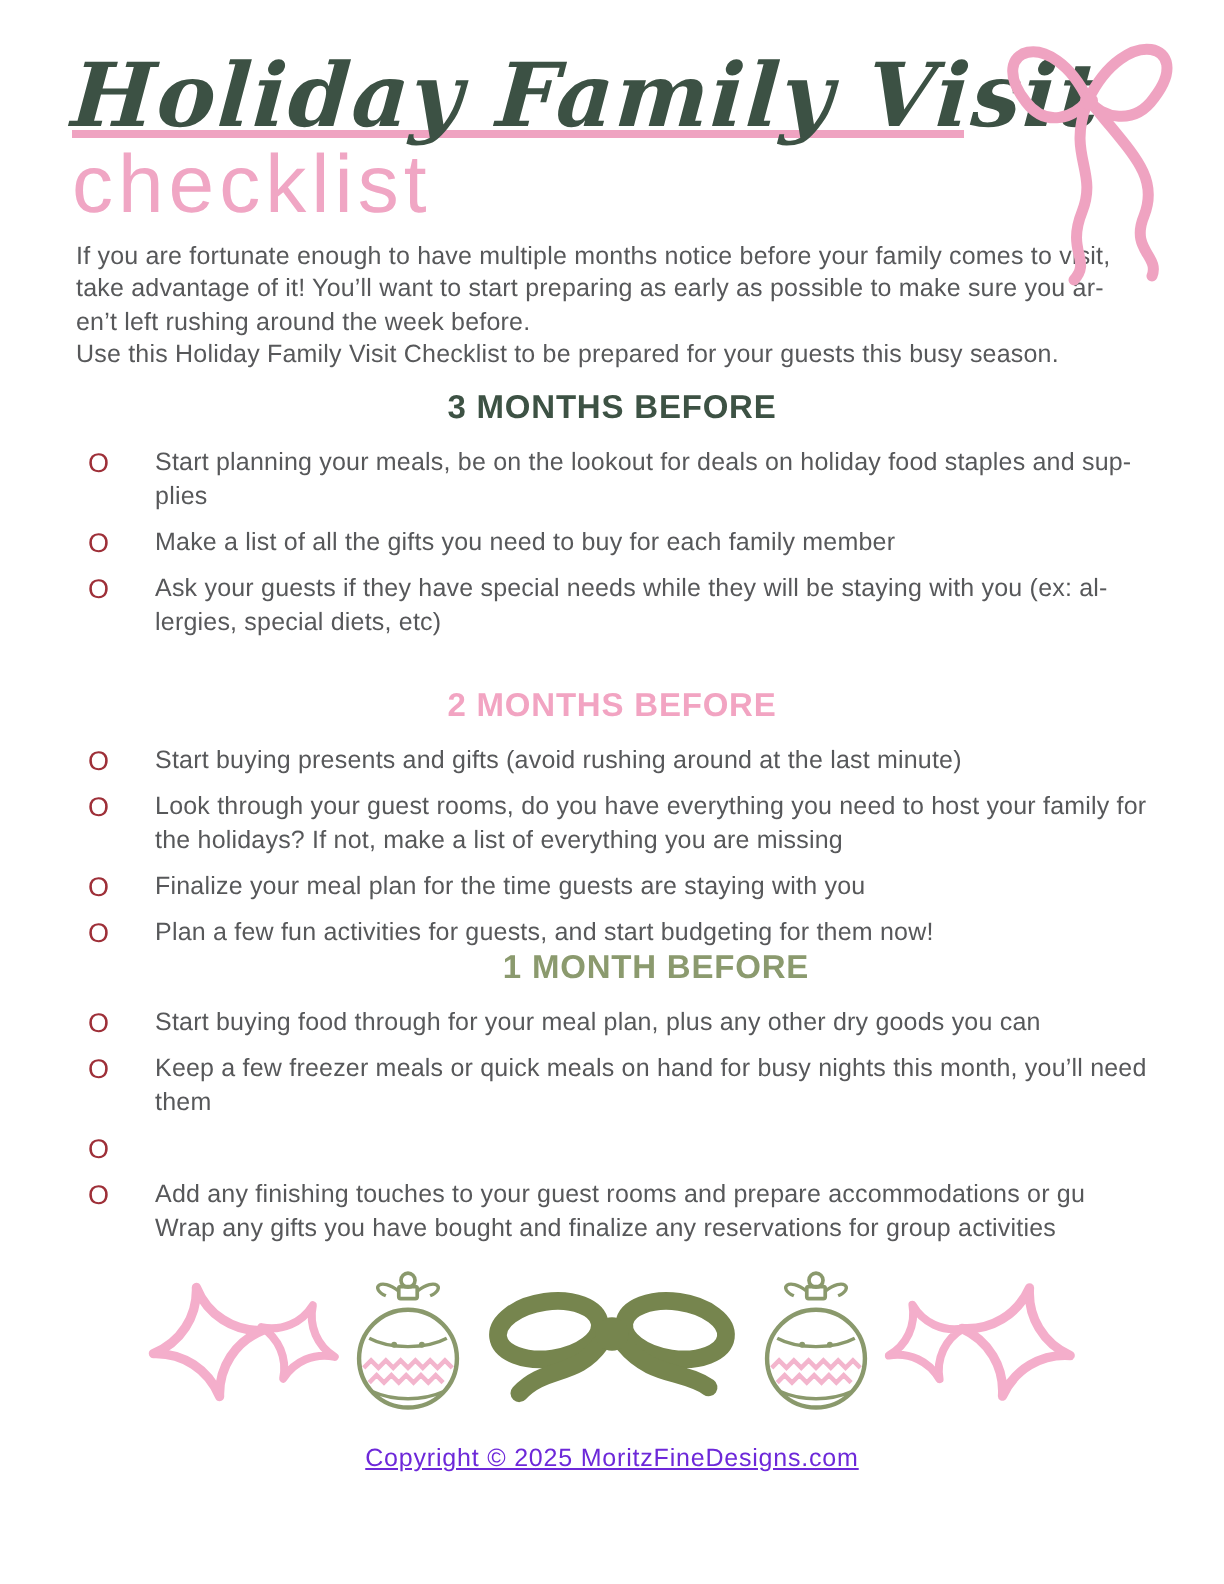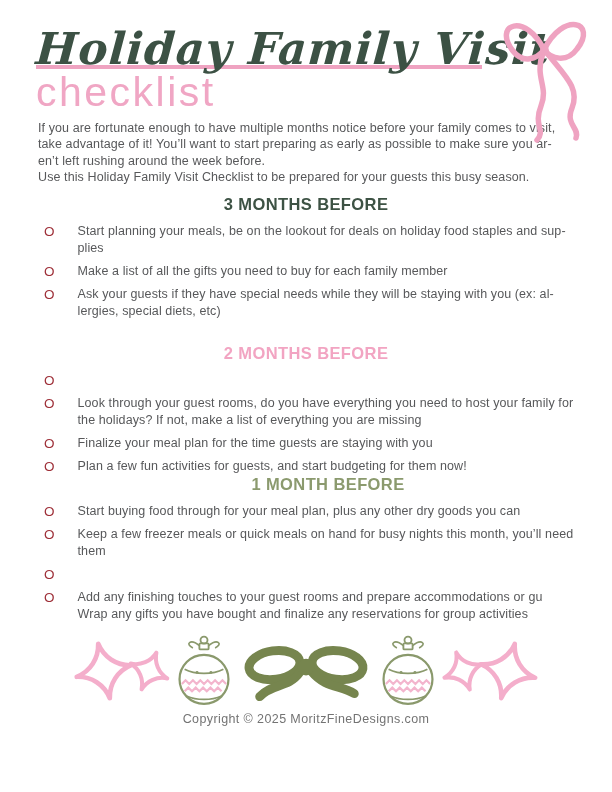--- a/index.html
+++ b/index.html
@@ -45,21 +45,21 @@
   .footer-art{
     display:flex;align-items:center;justify-content:center;
     gap:4px;margin-top:14px;height:68px;
   }
   .footer-art svg{display:block;}
   .rot-l{transform:rotate(-12deg);}
   .rot-r{transform:rotate(14deg);}
   .rot-s{transform:rotate(22deg);margin-left:-14px;}
   .rot-s2{transform:rotate(-20deg);margin-right:-14px;}
   .copyright{
-    text-align:center;font-size:12.5px;color:#737373;margin-top:7px;letter-spacing:0.4px;
+    text-align:center;font-size:12.5px;color:#6d28d9;margin-top:17px;letter-spacing:0.4px;text-decoration:underline;
   }
 </style>
 </head>
 <body>
 
 <div class="page">
 
   <div class="ribbon-wrap">
     <svg width="118" height="138" viewBox="0 0 118 138" fill="none">
       <g stroke="#efa3c1" stroke-width="5.5" stroke-linecap="round" fill="none">
@@ -101,20 +101,21 @@
 lergies, special diets, etc)</span>
       </div>
     </div>
   </div>
 
   <div>
     <h2 class="sec-heading sec-heading--pink">2 MONTHS BEFORE</h2>
     <div class="items">
       <div class="item">
         <span class="bullet">O</span>
+        <span class="item-text">Start buying presents and gifts (avoid rushing around at the last minute)</span>
       </div>
       <div class="item">
         <span class="bullet">O</span>
         <span class="item-text">Look through your guest rooms, do you have everything you need to host your family for
 the holidays? If not, make a list of everything you are missing</span>
       </div>
       <div class="item">
         <span class="bullet">O</span>
         <span class="item-text">Finalize your meal plan for the time guests are staying with you</span>
       </div>

